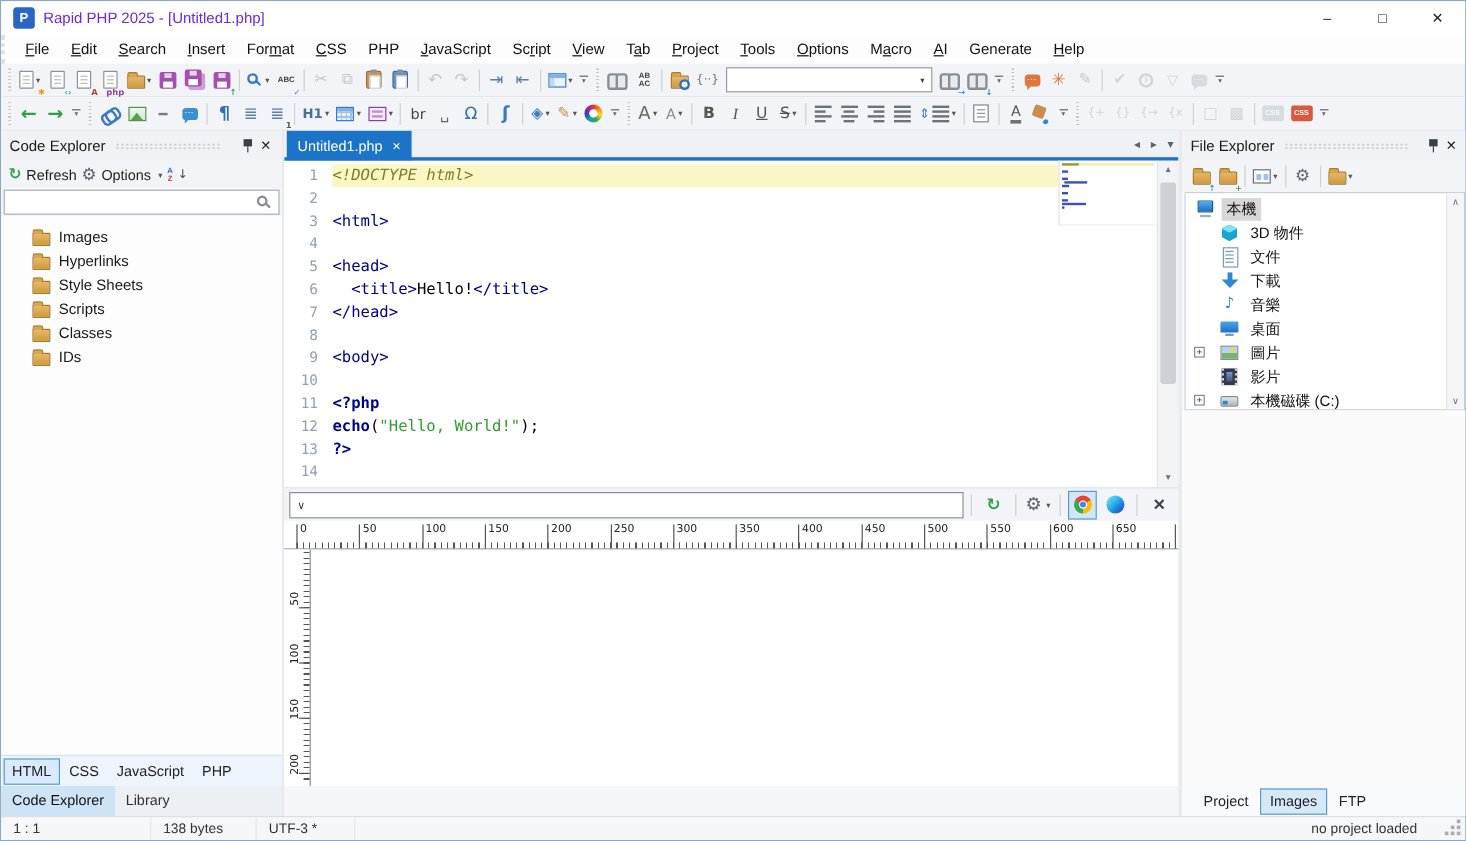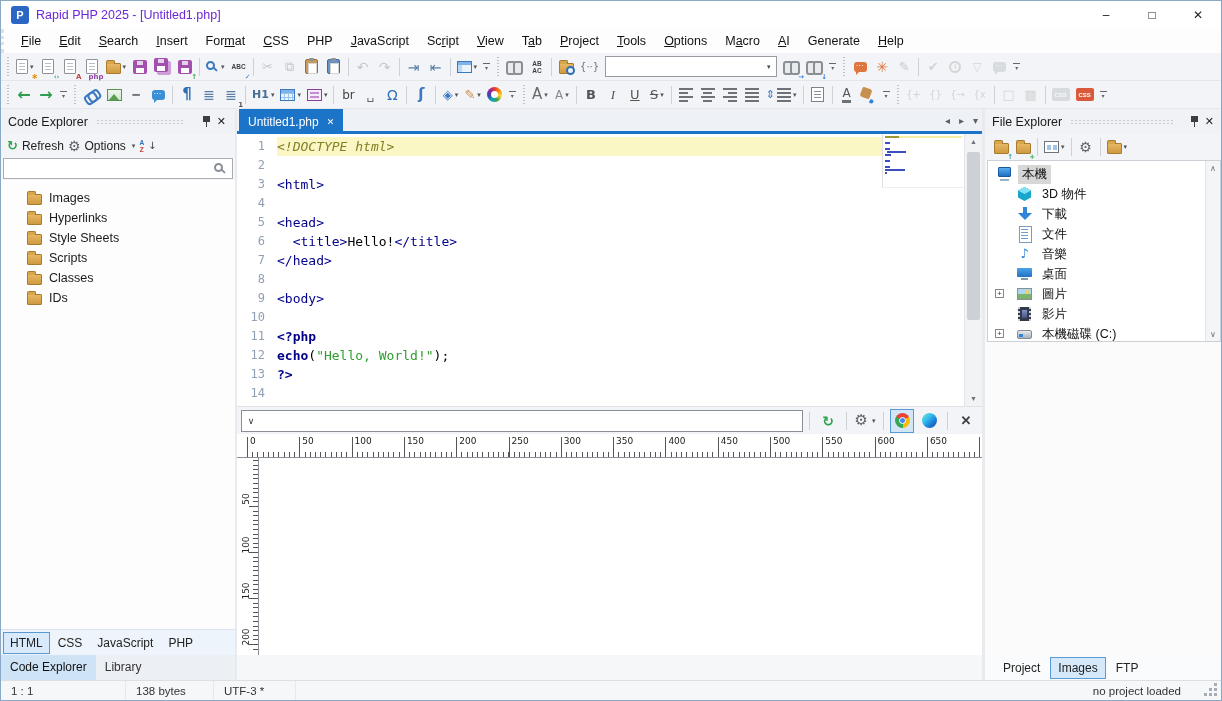--- a/index.html
+++ b/index.html
@@ -905,26 +905,26 @@
     <div class="fetree">
       <div class="ferow" style="padding-left: 8px;">
           <span class="fi fi-computer"></span>
           <span class="lbl sel">本機</span>
         </div>
         <div class="ferow" style="padding-left: 28px;">
           <span class="fi fi-cube"></span>
           <span class="lbl">3D 物件</span>
         </div>
         <div class="ferow" style="padding-left: 28px;">
+          <span class="fi fi-doc"></span>
+          <span class="lbl">文件</span>
+        </div>
+        <div class="ferow" style="padding-left: 28px;">
           <span class="fi fi-download"></span>
           <span class="lbl">下載</span>
-        </div>
-        <div class="ferow" style="padding-left: 28px;">
-          <span class="fi fi-doc"></span>
-          <span class="lbl">文件</span>
         </div>
         <div class="ferow" style="padding-left: 28px;">
           <span class="fi fi-glyph" style="color: rgb(47, 134, 217);">♪</span>
           <span class="lbl">音樂</span>
         </div>
         <div class="ferow" style="padding-left: 28px;">
           <span class="fi fi-desktop"></span>
           <span class="lbl">桌面</span>
         </div>
         <div class="ferow" style="padding-left: 28px;">

